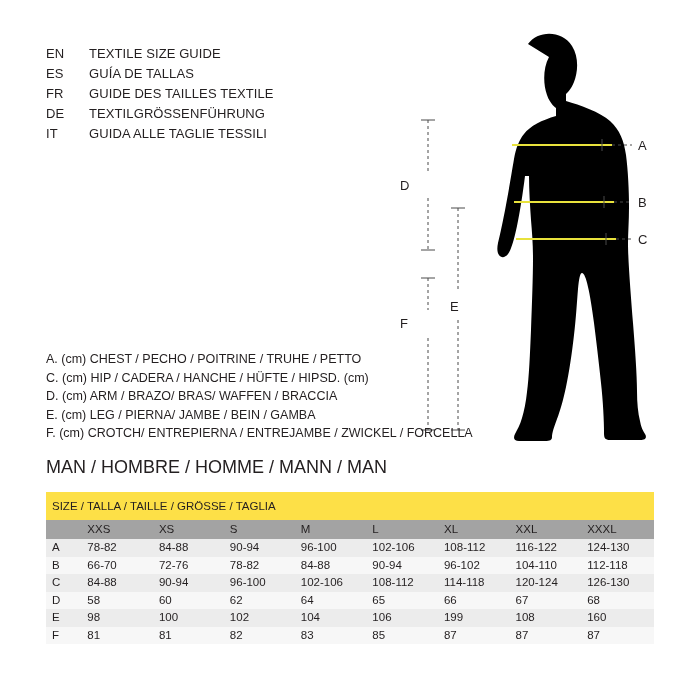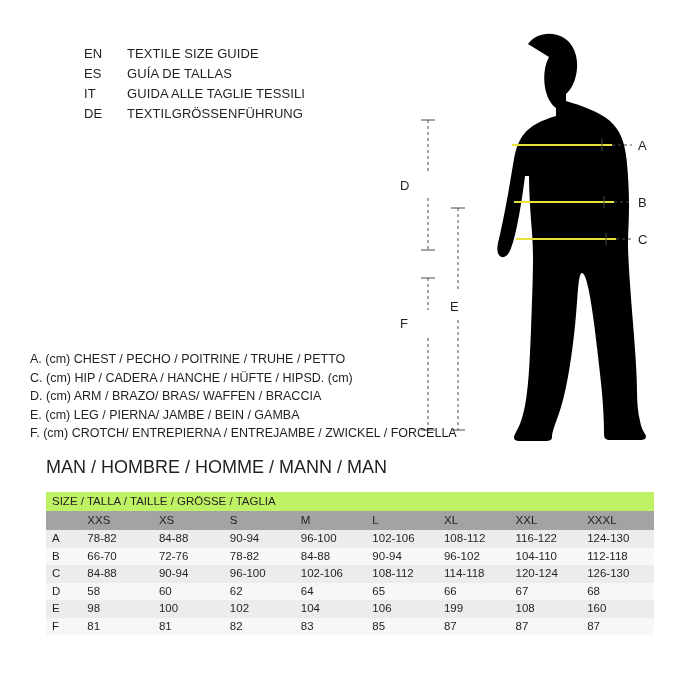--- a/index.html
+++ b/index.html
@@ -27,34 +27,33 @@
     top: 44px;
     width: 330px;
   }
   .lang-row {
     display: flex;
     align-items: flex-end;
     height: 20px;
     line-height: 20px;
     font-size: 13px;
     letter-spacing: 0.1px;
-    margin-left: 38px;
   }
   .lang-code {
     width: 43px;
     flex: none;
   }
   .lang-name {
     white-space: nowrap;
   }
 
   
   .legend {
     position: absolute;
-    left: 30px;
+    left: 46px;
     top: 350px;
     width: 420px;
   }
   .legend-row {
     font-size: 12.5px;
     line-height: 18.6px;
     white-space: nowrap;
   }
   .man-label {
     position: absolute;
@@ -90,23 +89,23 @@
   }
   table.size-table td, table.size-table th {
     text-align: left;
     font-weight: normal;
     padding: 0 0 0 6px;
     height: 17.5px;
     line-height: 17.5px;
     vertical-align: middle;
   }
   tr.title-row td {
-    background: #bef264;
+    background: #fde047;
     font-size: 11.5px;
-    height: 19px;
+    height: 28px;
     line-height: 19px;
   }
   tr.head-row td {
     background: #a3a3a3;
     height: 19px;
     line-height: 19px;
   }
   tr.band td {
     background: #ececec;
   }
@@ -124,26 +123,30 @@
   <div class="lang-block">
     <div class="lang-row">
       <span class="lang-code">EN</span>
       <span class="lang-name">TEXTILE SIZE GUIDE</span>
     </div>
     <div class="lang-row">
       <span class="lang-code">ES</span>
       <span class="lang-name">GUÍA DE TALLAS</span>
     </div>
     <div class="lang-row">
+      <span class="lang-code">FR</span>
+      <span class="lang-name">GUIDE DES TAILLES TEXTILE</span>
+    </div>
+    <div class="lang-row">
+      <span class="lang-code">DE</span>
+      <span class="lang-name">TEXTILGRÖSSENFÜHRUNG</span>
+    </div>
+    <div class="lang-row">
       <span class="lang-code">IT</span>
       <span class="lang-name">GUIDA ALLE TAGLIE TESSILI</span>
-    </div>
-    <div class="lang-row">
-      <span class="lang-code">DE</span>
-      <span class="lang-name">TEXTILGRÖSSENFÜHRUNG</span>
     </div>
   </div>
 
   <div class="figure">
     <svg width="300" height="440" viewBox="0 0 300 440" xmlns="http://www.w3.org/2000/svg">
 
       <g>
         <path fill="#000000" d="
           M148,24
           c10,-14 34,-14 44,2

